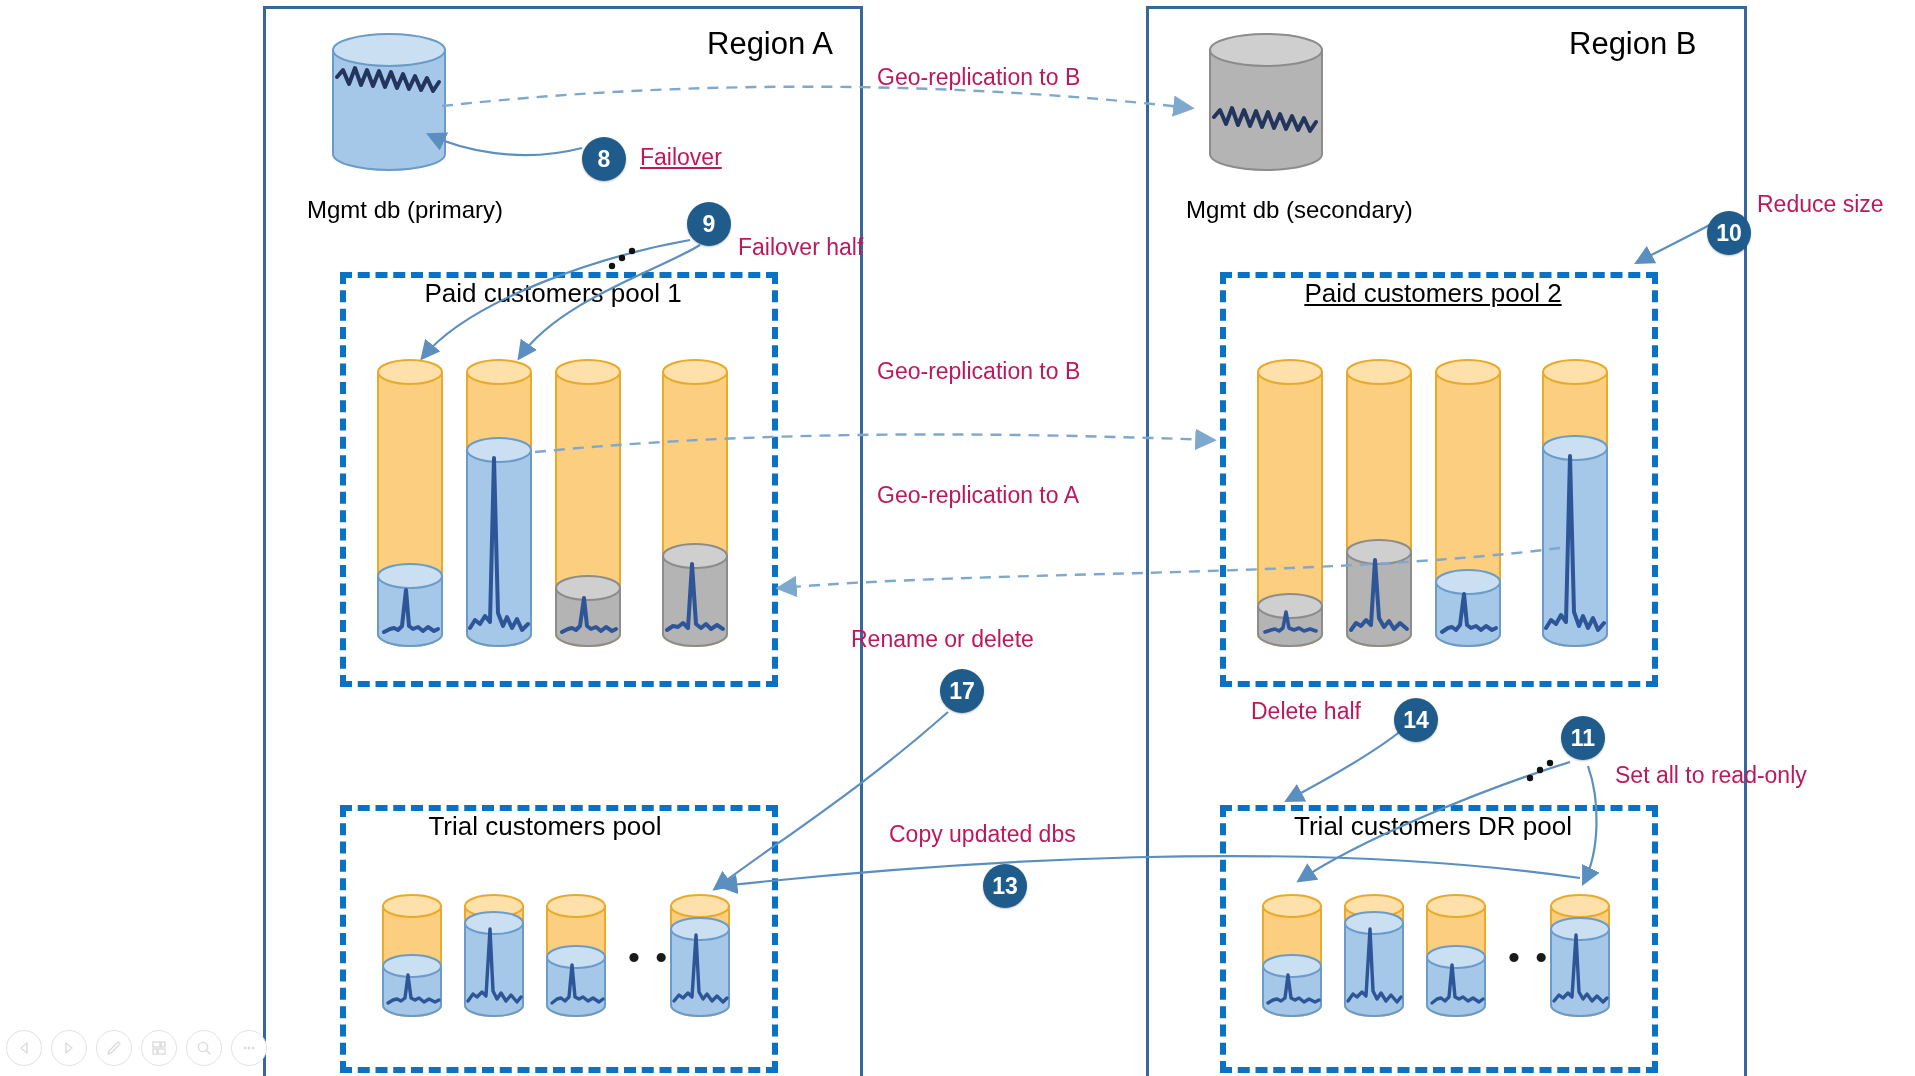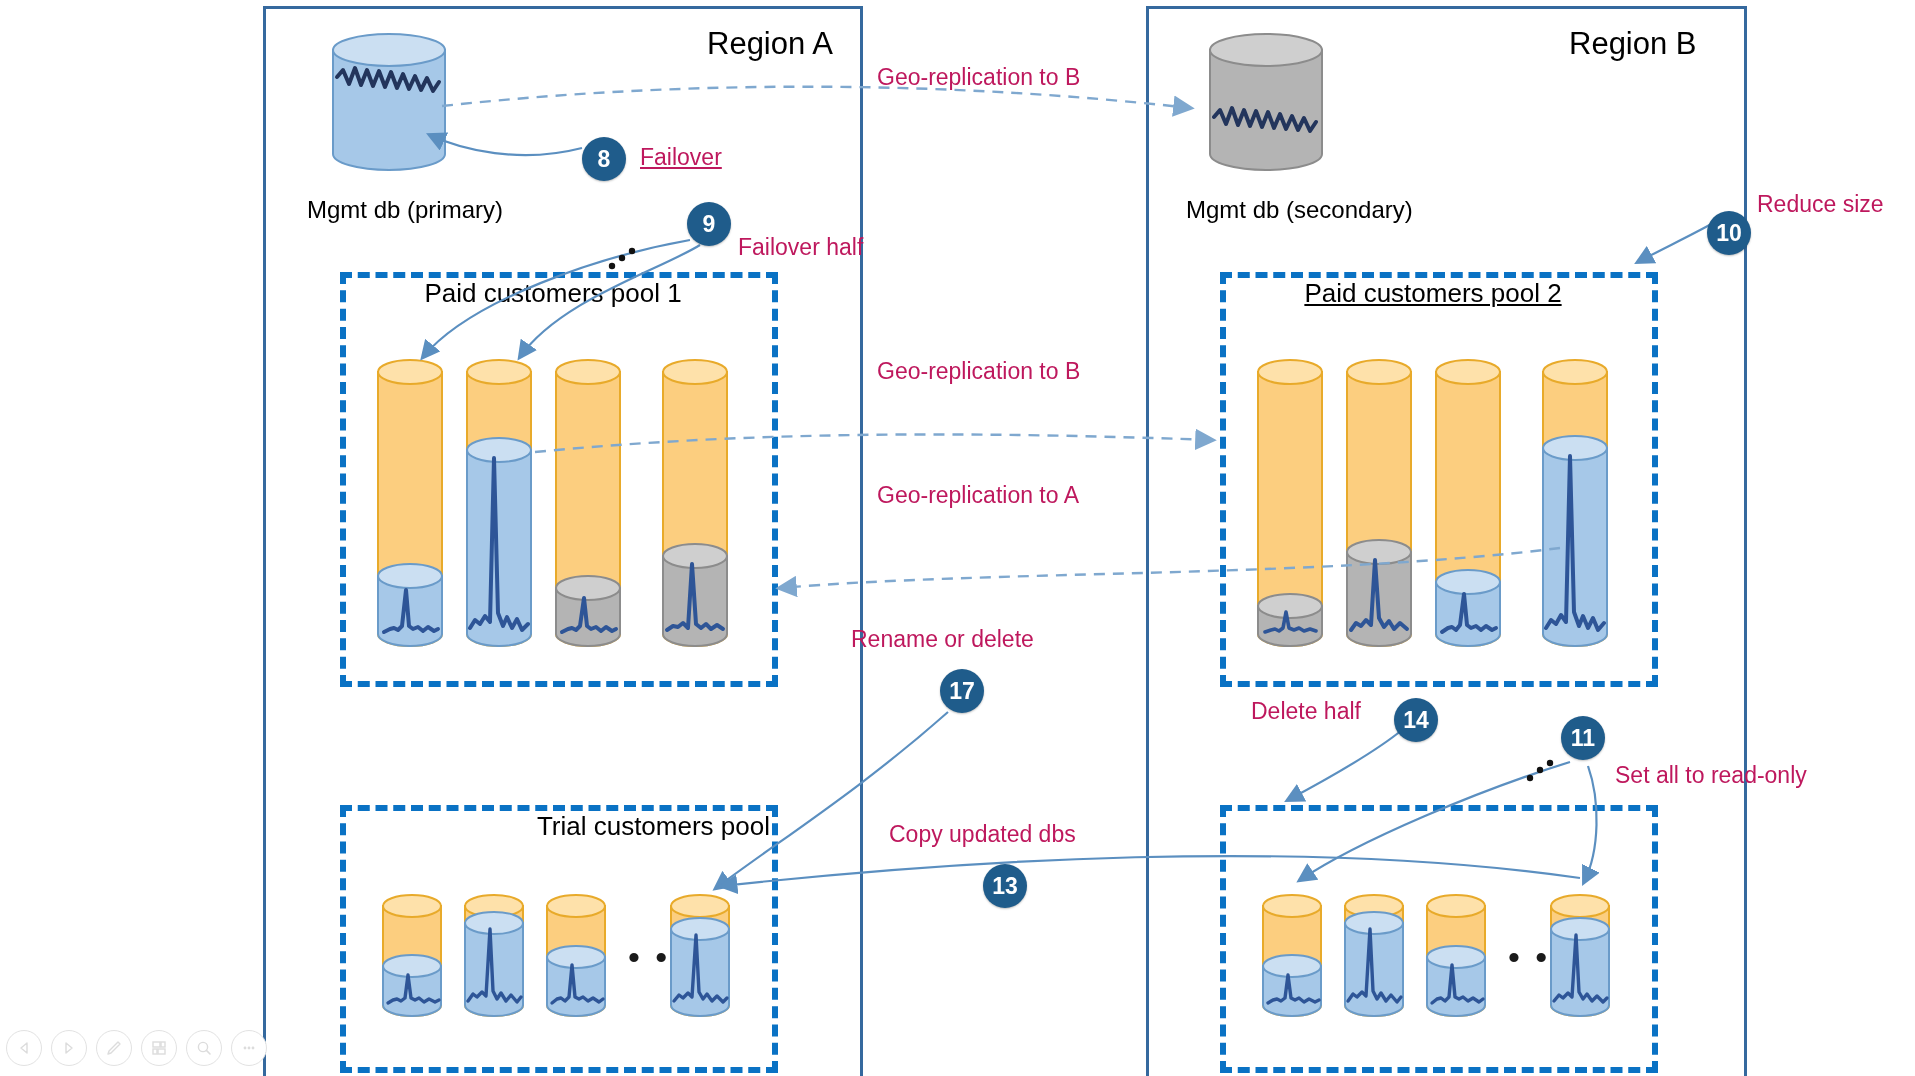--- a/index.html
+++ b/index.html
@@ -69,21 +69,22 @@
   <div class="region-title" style="left:672px;top:26px;margin-left:35px;">Region A</div>
   <div class="region-title" style="left:1569px;top:26px;">Region B</div>
 
   <div class="pool" style="left:340px;top:272px;width:426px;height:403px;"></div>
   <div class="pool" style="left:1220px;top:272px;width:426px;height:403px;"></div>
   <div class="pool" style="left:340px;top:805px;width:426px;height:256px;"></div>
   <div class="pool" style="left:1220px;top:805px;width:426px;height:256px;"></div>
 
   <div class="pool-title" style="left:340px;top:278px;width:426px;">Paid customers pool 1</div>
   <div class="pool-title" style="left:1220px;top:278px;width:426px;text-decoration:underline;">Paid customers pool 2</div>
-  <div class="pool-title" style="left:344px;top:811px;width:426px;text-align:right;">Trial customers pool</div>
+  <div class="pool-title" style="left:332px;top:811px;width:426px;">Trial customers pool</div>
+  <div class="pool-title" style="left:1220px;top:811px;width:426px;">Trial customers DR pool</div>
 
   <div class="cyl" style="left:331px;top:32px;">
     <svg width="116" height="140" viewBox="0 0 116 140">
       <path d="M2,18 L2,122 A56,16 0 0 0 114,122 L114,18 Z" fill="#A6C8E8" stroke="#6A9BC9" stroke-width="2"></path>
       <ellipse cx="58" cy="18" rx="56" ry="16" fill="#CBDFF2" stroke="#6A9BC9" stroke-width="2"></ellipse>
       <path d="M6,45 L12,38 L18,52 L24,36 L30,53 L36,38 L42,54 L48,39 L54,55 L60,40 L66,56 L72,42 L78,57 L84,44 L90,58 L96,46 L102,59 L108,50" fill="none" stroke="#23355C" stroke-width="4" stroke-linejoin="round" stroke-linecap="round"></path>
     </svg>
   </div>
   <div class="caption" style="left:307px;top:196px;">Mgmt db (primary)</div>
 

